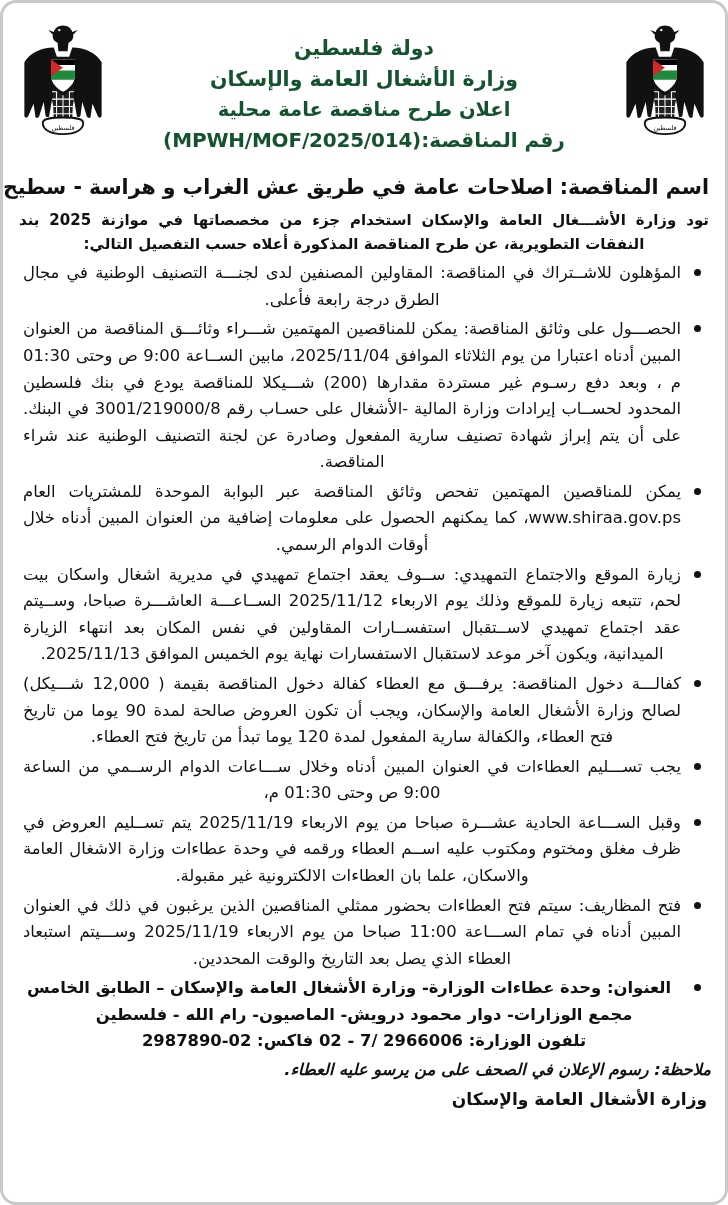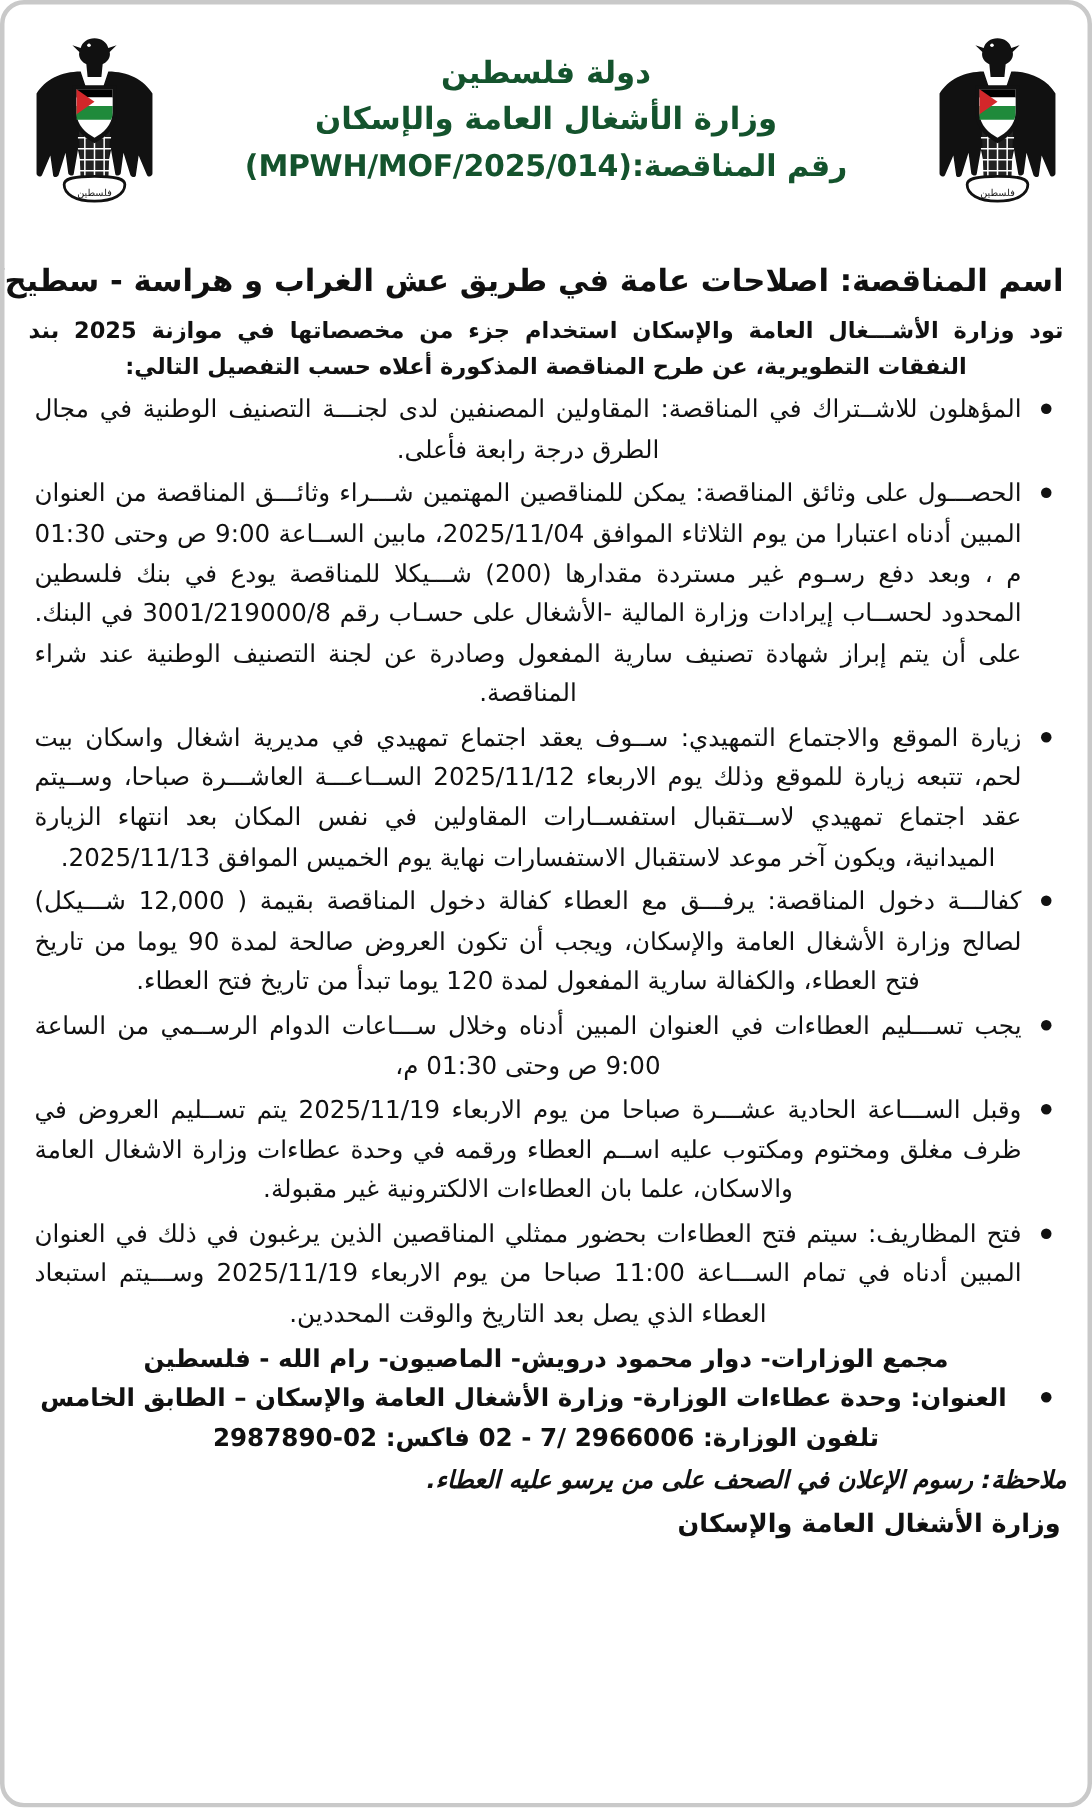--- a/index.html
+++ b/index.html
@@ -190,20 +190,21 @@
         <g>
           <path d="M28 112 c0 -4 5 -6 22 -6 s22 2 22 6 c0 7 -8 12 -22 12 s-22 -5 -22 -12z" fill="#fff" stroke="#111" stroke-width="2"></path>
           <text x="50" y="120" font-size="7" text-anchor="middle" fill="#111" font-family="DejaVu Sans, sans-serif">فلسطين</text>
         </g>
       </svg>
     </div>
 
     <div class="header-titles">
       <div class="t-country">دولة فلسطين</div>
       <div class="t-ministry">وزارة الأشغال العامة والإسكان</div>
+      <div class="t-kind">اعلان طرح مناقصة عامة محلية</div>
       <div class="t-number">رقم المناقصة:(MPWH/MOF/2025/014)</div>
     </div>
 
     <div class="emblem">
       <svg viewBox="0 0 100 150" xmlns="http://www.w3.org/2000/svg">
         <g fill="#111">
           <path d="M50 6 c-5 0 -9 3 -10 7 l-6 -2 5 5 c-1 4 2 8 6 9 l5 1 5 -1 c4 -1 7 -5 6 -9 l5 -5 -6 2 c-1 -4 -5 -7 -10 -7z"></path>
           <circle cx="46" cy="11" r="1.3" fill="#fff"></circle>
           <path d="M44 24 h12 l-1 10 h-10z"></path>
           <path d="M40 30 C26 30 14 36 8 46 l0 58 c0 2 3 3 4 1 l6 -14 2 14 c0 2 3 2 4 0 l5 -16 2 15 c1 2 4 2 4 0 l3 -17 3 13 c0 2 3 2 3 0 l2 -52z"></path>
@@ -230,30 +231,31 @@
     </div>
   </div>
 
   <div class="tender-name">اسم المناقصة: اصلاحات عامة في طريق عش الغراب و هراسة - سطيح/ بيت لحم</div>
 
   <div class="intro">تود وزارة الأشـــغال العامة والإسكان استخدام جزء من مخصصاتها في موازنة 2025 بند النفقات التطويرية، عن طرح المناقصة المذكورة أعلاه حسب التفصيل التالي:</div>
 
   <ul class="clauses">
     <li>المؤهلون للاشــتراك في المناقصة: المقاولين المصنفين لدى لجنـــة التصنيف الوطنية في مجال الطرق درجة رابعة فأعلى.</li>
     <li>الحصـــول على وثائق المناقصة: يمكن للمناقصين المهتمين شـــراء وثائـــق المناقصة من العنوان المبين أدناه اعتبارا من يوم الثلاثاء الموافق 2025/11/04، مابين الســاعة 9:00 ص وحتى 01:30 م ، وبعد دفع رسـوم غير مستردة مقدارها (200) شـــيكلا للمناقصة يودع في بنك فلسطين المحدود لحســاب إيرادات وزارة المالية -الأشغال على حسـاب رقم 3001/219000/8 في البنك. على أن يتم إبراز شهادة تصنيف سارية المفعول وصادرة عن لجنة التصنيف الوطنية عند شراء المناقصة.</li>
+    <li>يمكن للمناقصين المهتمين تفحص وثائق المناقصة عبر البوابة الموحدة للمشتريات العام www.shiraa.gov.ps، كما يمكنهم الحصول على معلومات إضافية من العنوان المبين أدناه خلال أوقات الدوام الرسمي.</li>
     <li>زيارة الموقع والاجتماع التمهيدي: ســوف يعقد اجتماع تمهيدي في مديرية اشغال واسكان بيت لحم، تتبعه زيارة للموقع وذلك يوم الاربعاء 2025/11/12 الســاعـــة العاشـــرة صباحا، وســيتم عقد اجتماع تمهيدي لاســتقبال استفســارات المقاولين في نفس المكان بعد انتهاء الزيارة الميدانية، ويكون آخر موعد لاستقبال الاستفسارات نهاية يوم الخميس الموافق 2025/11/13.</li>
     <li>كفالـــة دخول المناقصة: يرفـــق مع العطاء كفالة دخول المناقصة بقيمة ( 12,000 شـــيكل) لصالح وزارة الأشغال العامة والإسكان، ويجب أن تكون العروض صالحة لمدة 90 يوما من تاريخ فتح العطاء، والكفالة سارية المفعول لمدة 120 يوما تبدأ من تاريخ فتح العطاء.</li>
     <li>يجب تســـليم العطاءات في العنوان المبين أدناه وخلال ســـاعات الدوام الرســمي من الساعة 9:00 ص وحتى 01:30 م،</li>
     <li>وقبل الســـاعة الحادية عشـــرة صباحا من يوم الاربعاء 2025/11/19 يتم تســليم العروض في ظرف مغلق ومختوم ومكتوب عليه اســم العطاء ورقمه في وحدة عطاءات وزارة الاشغال العامة والاسكان، علما بان العطاءات الالكترونية غير مقبولة.</li>
     <li>فتح المظاريف: سيتم فتح العطاءات بحضور ممثلي المناقصين الذين يرغبون في ذلك في العنوان المبين أدناه في تمام الســـاعة 11:00 صباحا من يوم الاربعاء 2025/11/19 وســـيتم استبعاد العطاء الذي يصل بعد التاريخ والوقت المحددين.</li>
   </ul>
 
   <div class="address-block">
+    <div class="addr-line addr-first">العنوان: وحدة عطاءات الوزارة- وزارة الأشغال العامة والإسكان – الطابق الخامس</div>
     <div class="addr-line">مجمع الوزارات- دوار محمود درويش- الماصيون- رام الله - فلسطين</div>
-    <div class="addr-line addr-first">العنوان: وحدة عطاءات الوزارة- وزارة الأشغال العامة والإسكان – الطابق الخامس</div>
     <div class="addr-line">تلفون الوزارة: 2966006 /7 - 02   فاكس: 02-2987890</div>
   </div>
 
   <div class="note-line">ملاحظة: رسوم الإعلان في الصحف على من يرسو عليه العطاء.</div>
 
   <div class="signature">وزارة الأشغال العامة والإسكان</div>
 
 </div>
 
 </body></html>

